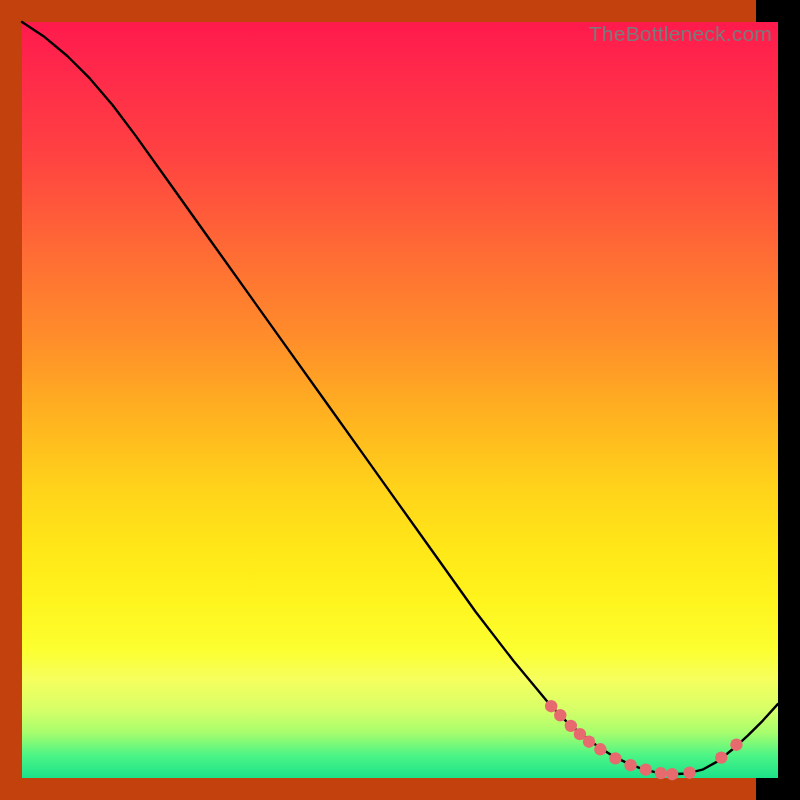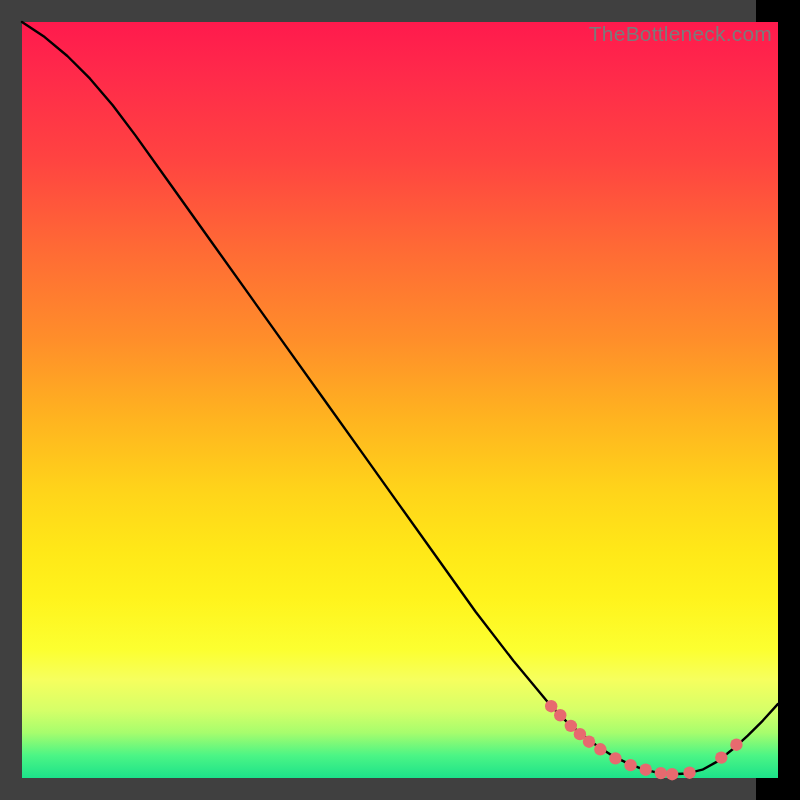--- a/index.html
+++ b/index.html
@@ -8,21 +8,21 @@
     width: 800px;
     height: 800px;
     background: #000;
     overflow: hidden;
     font-family: Arial, Helvetica, sans-serif;
   }
   .frame {
     position: relative;
     width: 756px;
     height: 800px;
-    background: #404040;
+    background: #c2410c;
   }
   .plot-area {
     position: absolute;
     left: 22px;
     top: 22px;
     width: 756px;
     height: 756px;
     background: linear-gradient(to bottom,
       #ff1a4d 0%,
       #ff2a4a 7%,

